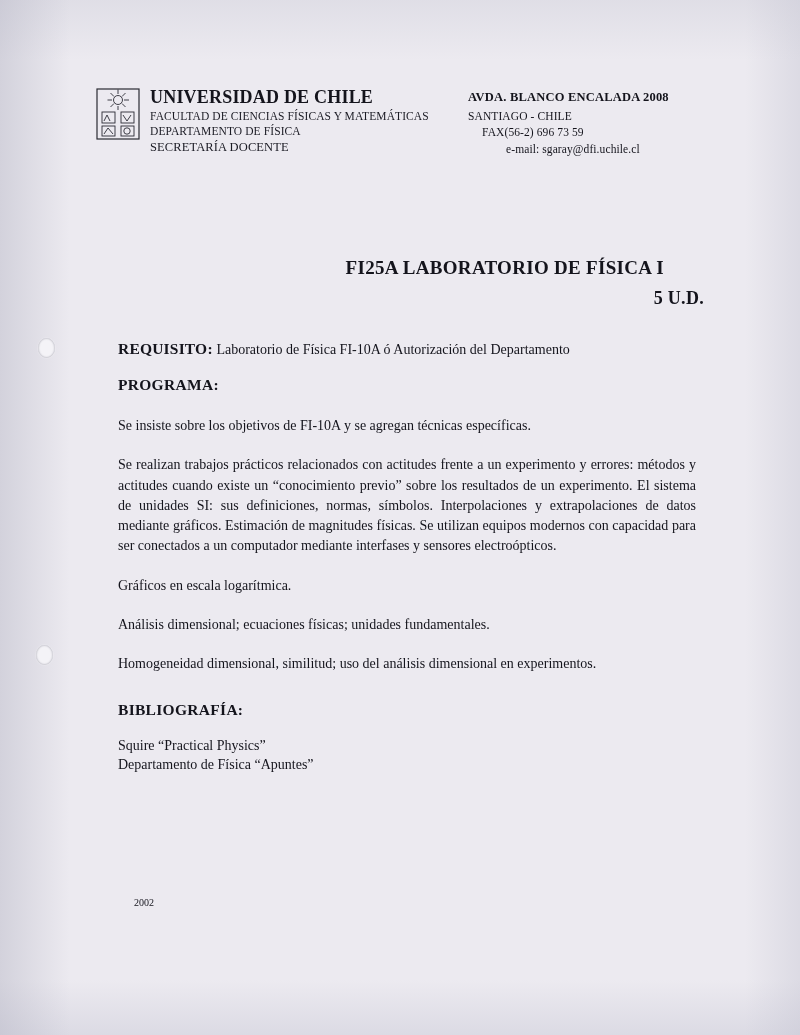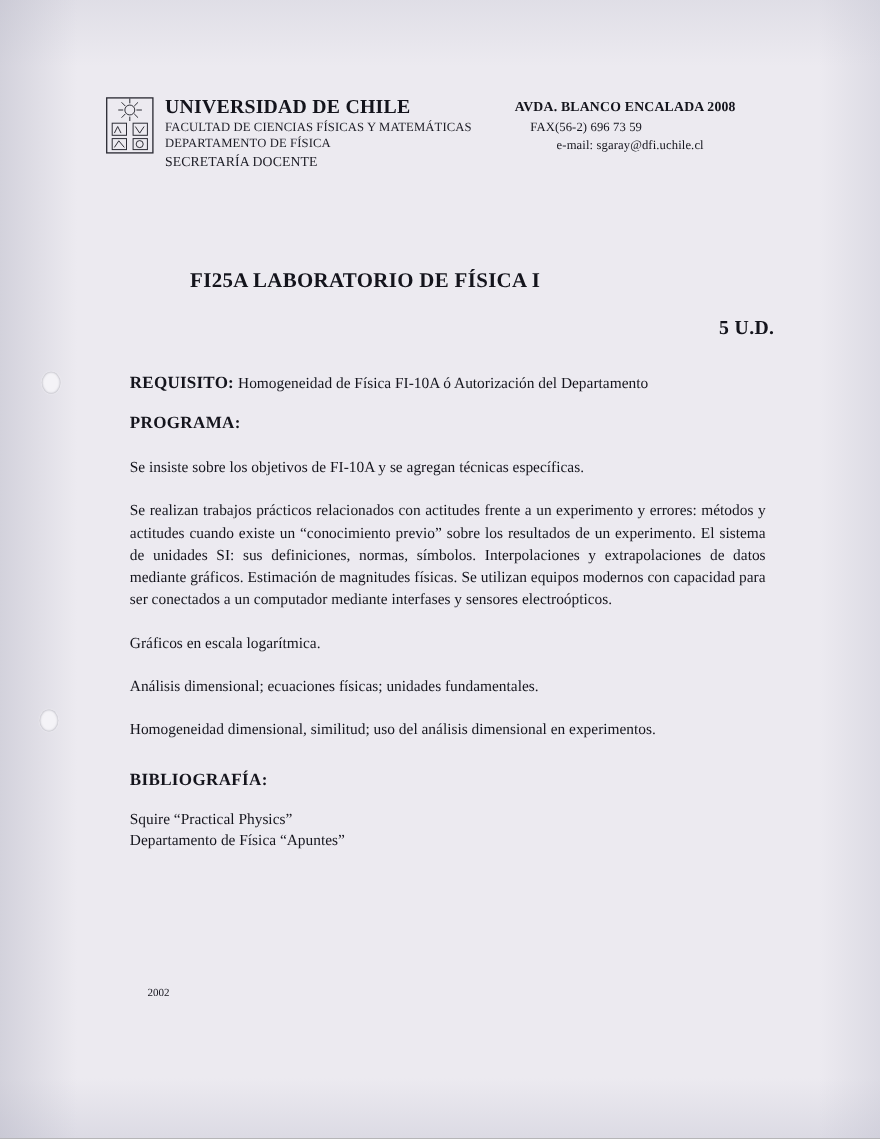--- a/index.html
+++ b/index.html
@@ -89,24 +89,24 @@
     font-size: 11.5px;
     line-height: 1.42;
     letter-spacing: 0.1px;
   }
   .addr-line.indent1 { padding-left: 0px; }
   .addr-line.indent2 { padding-left: 14px; }
   .addr-line.indent3 { padding-left: 38px; }
 
   .course-title {
     position: absolute;
-    top: 245px;
+    top: 257px;
     left: 0;
     width: 664px;
-    text-align: center;
+    text-align: right;
     font-size: 19px;
     font-weight: bold;
     letter-spacing: 0.3px;
   }
   .ud {
     position: absolute;
     top: 288px;
     right: 96px;
     font-size: 18px;
     font-weight: bold;
@@ -197,33 +197,34 @@
       </svg>
     </div>
     <div class="univ-block">
       <div class="univ-name">UNIVERSIDAD DE CHILE</div>
       <div class="univ-line">FACULTAD DE CIENCIAS FÍSICAS Y MATEMÁTICAS</div>
       <div class="univ-line">DEPARTAMENTO DE FÍSICA</div>
       <div class="univ-line smallcaps">SECRETARÍA DOCENTE</div>
     </div>
     <div class="addr-block">
       <div class="addr-title">AVDA. BLANCO ENCALADA 2008</div>
+      <div class="addr-line indent1">SANTIAGO - CHILE</div>
       <div class="addr-line indent2">FAX(56-2) 696 73 59</div>
       <div class="addr-line indent3">e-mail: sgaray@dfi.uchile.cl</div>
     </div>
   </div>
 
   <div class="course-title">FI25A LABORATORIO DE FÍSICA I</div>
   <div class="ud">5 U.D.</div>
 
   <div class="body">
 
     <div class="req-row">
       <span class="req-label">REQUISITO:</span>
-      <span class="req-text">Homogeneidad de Física FI-10A ó Autorización del Departamento</span>
+      <span class="req-text">Laboratorio de Física FI-10A ó Autorización del Departamento</span>
     </div>
 
     <div class="section-head">PROGRAMA:</div>
 
     <div class="para single">Se insiste sobre los objetivos de FI-10A y se agregan técnicas específicas.</div>
     <div class="para">Se realizan trabajos prácticos relacionados con actitudes frente a un experimento y errores: métodos y actitudes cuando existe un “conocimiento previo” sobre los resultados de un experimento. El sistema de unidades SI: sus definiciones, normas, símbolos. Interpolaciones y extrapolaciones de datos mediante gráficos. Estimación de magnitudes físicas. Se utilizan equipos modernos con capacidad para ser conectados a un computador mediante interfases y sensores electroópticos.</div>
     <div class="para single">Gráficos en escala logarítmica.</div>
     <div class="para single">Análisis dimensional; ecuaciones físicas; unidades fundamentales.</div>
     <div class="para single">Homogeneidad dimensional, similitud; uso del análisis dimensional en experimentos.</div>
 

